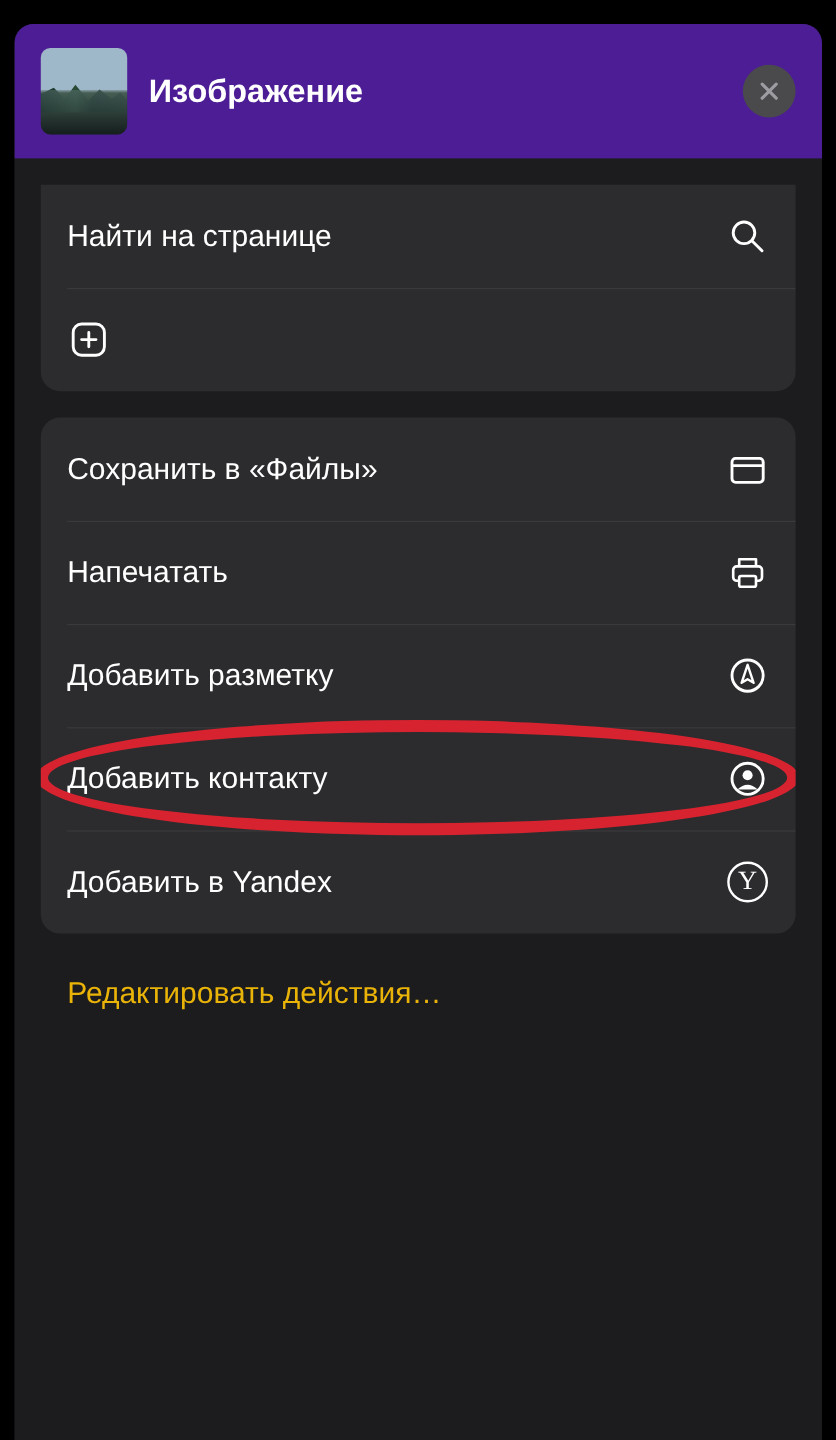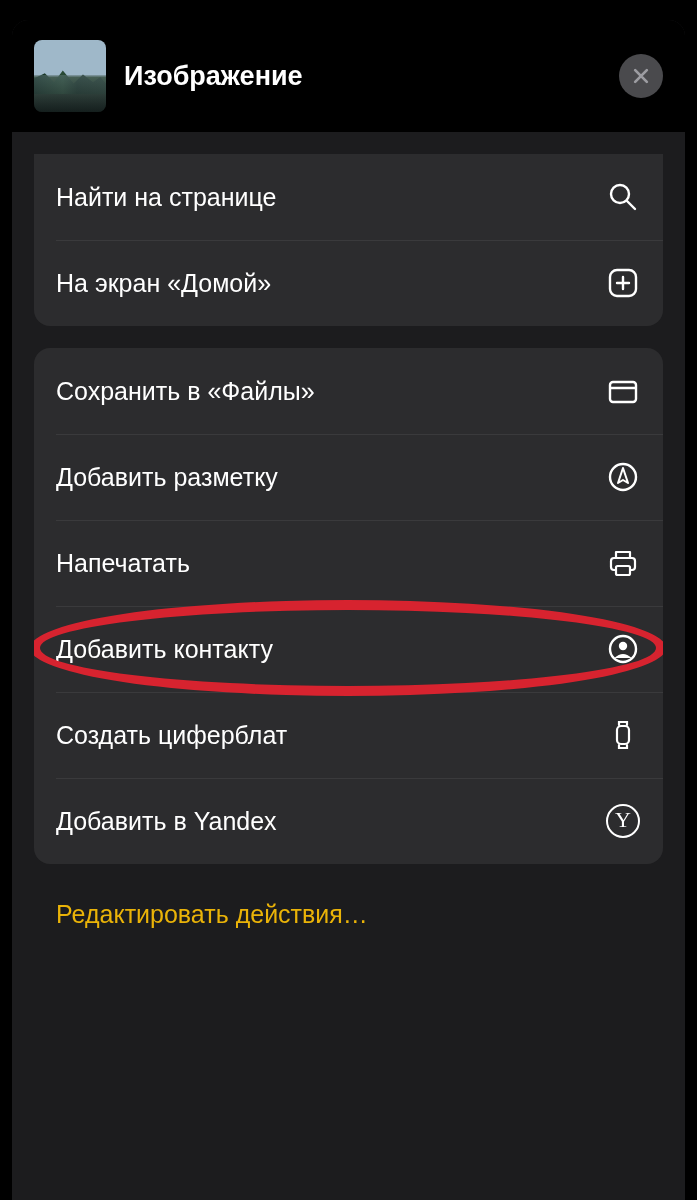--- a/index.html
+++ b/index.html
@@ -22,21 +22,21 @@
   }
   .body {
     position: absolute;
     top: 0; left: 0; right: 0; bottom: 0;
     overflow: hidden;
   }
   .header {
     display: flex;
     align-items: center;
     padding: 20px 22px 20px 22px;
-    background: #000000;
+    background: #4c1d95;
     position: relative;
     z-index: 2;
   }
   .thumb {
     width: 72px;
     height: 72px;
     border-radius: 8px;
     background: linear-gradient(to bottom, #9fb8c9 0%, #9fb8c9 48%, #2e4a34 52%, #1e2d24 85%, #16201d 100%);
     position: relative;
     overflow: hidden;
@@ -198,84 +198,74 @@
           <div class="row">
             <div class="row-label">Найти на странице</div>
             <div class="row-icon">
               <svg viewBox="0 0 32 32">
                   <circle cx="13" cy="13" r="9" stroke="#fff" stroke-width="2.4" fill="none"></circle>
                   <path d="M20 20 L28 28" stroke="#fff" stroke-width="2.4" stroke-linecap="round"></path>
                 </svg>
             </div>
           </div>
           <div class="row">
-            <div class="row-label">На экран «Домой»</div>
             <div class="row-icon">
               <svg viewBox="0 0 32 32">
                   <rect x="3" y="3" width="26" height="26" rx="7" stroke="#fff" stroke-width="2.4" fill="none"></rect>
                   <path d="M16 10 V22 M10 16 H22" stroke="#fff" stroke-width="2.4" stroke-linecap="round"></path>
                 </svg>
             </div>
           </div>
         </div>
 
         <div class="group" style="position:relative;">
 
           <div class="row">
             <div class="row-label">Сохранить в «Файлы»</div>
             <div class="row-icon">
               <svg viewBox="0 0 32 32">
                   <rect x="3" y="7" width="26" height="20" rx="3" stroke="#fff" stroke-width="2.4" fill="none"></rect>
                   <path d="M3 13 H29" stroke="#fff" stroke-width="2.4"></path>
-                </svg>
-            </div>
-          </div>
-
-          <div class="row">
-            <div class="row-label">Добавить разметку</div>
-            <div class="row-icon">
-              <svg viewBox="0 0 32 32">
-                  <circle cx="16" cy="16" r="13" stroke="#fff" stroke-width="2.4" fill="none"></circle>
-                  <path d="M16 7 L11 22 L16 19 L21 22 Z" stroke="#fff" stroke-width="2" fill="none" stroke-linejoin="round"></path>
                 </svg>
             </div>
           </div>
 
           <div class="row">
             <div class="row-label">Напечатать</div>
             <div class="row-icon">
               <svg viewBox="0 0 32 32">
                   <path d="M9 11 V5 H23 V11" stroke="#fff" stroke-width="2.2" fill="none" stroke-linejoin="round"></path>
                   <rect x="4" y="11" width="24" height="12" rx="3" stroke="#fff" stroke-width="2.2" fill="none"></rect>
                   <rect x="9" y="19" width="14" height="9" rx="1.5" stroke="#fff" stroke-width="2.2" fill="#2c2c2e"></rect>
                 </svg>
             </div>
           </div>
 
+          <div class="row">
+            <div class="row-label">Добавить разметку</div>
+            <div class="row-icon">
+              <svg viewBox="0 0 32 32">
+                  <circle cx="16" cy="16" r="13" stroke="#fff" stroke-width="2.4" fill="none"></circle>
+                  <path d="M16 7 L11 22 L16 19 L21 22 Z" stroke="#fff" stroke-width="2" fill="none" stroke-linejoin="round"></path>
+                </svg>
+            </div>
+          </div>
+
 
           <div class="row">
             <div class="row-label">Добавить контакту</div>
             <div class="row-icon">
               <svg viewBox="0 0 32 32">
                   <circle cx="16" cy="16" r="13" stroke="#fff" stroke-width="2.4" fill="none"></circle>
                   <circle cx="16" cy="13" r="4.2" fill="#fff"></circle>
                   <path d="M7.5 25 Q16 17 24.5 25" fill="#fff"></path>
                 </svg>
             </div>
           </div>
 
-          <div class="row">
-            <div class="row-label">Создать циферблат</div>
-            <div class="row-icon">
-              <svg viewBox="0 0 32 32">
-                  <rect x="10" y="7" width="12" height="18" rx="4" stroke="#fff" stroke-width="2.2" fill="none"></rect>
-                  <path d="M12 6 V3 H20 V6 M12 26 V29 H20 V26" stroke="#fff" stroke-width="2.2" fill="none" stroke-linecap="round"></path>
-                </svg>
-            </div>
-          </div>
 
 
           <div class="row">
             <div class="row-label">Добавить в Yandex</div>
             <div class="row-icon">
               <div class="app yandex">
                   <span>Y</span>
                 </div>
             </div>
           </div>

